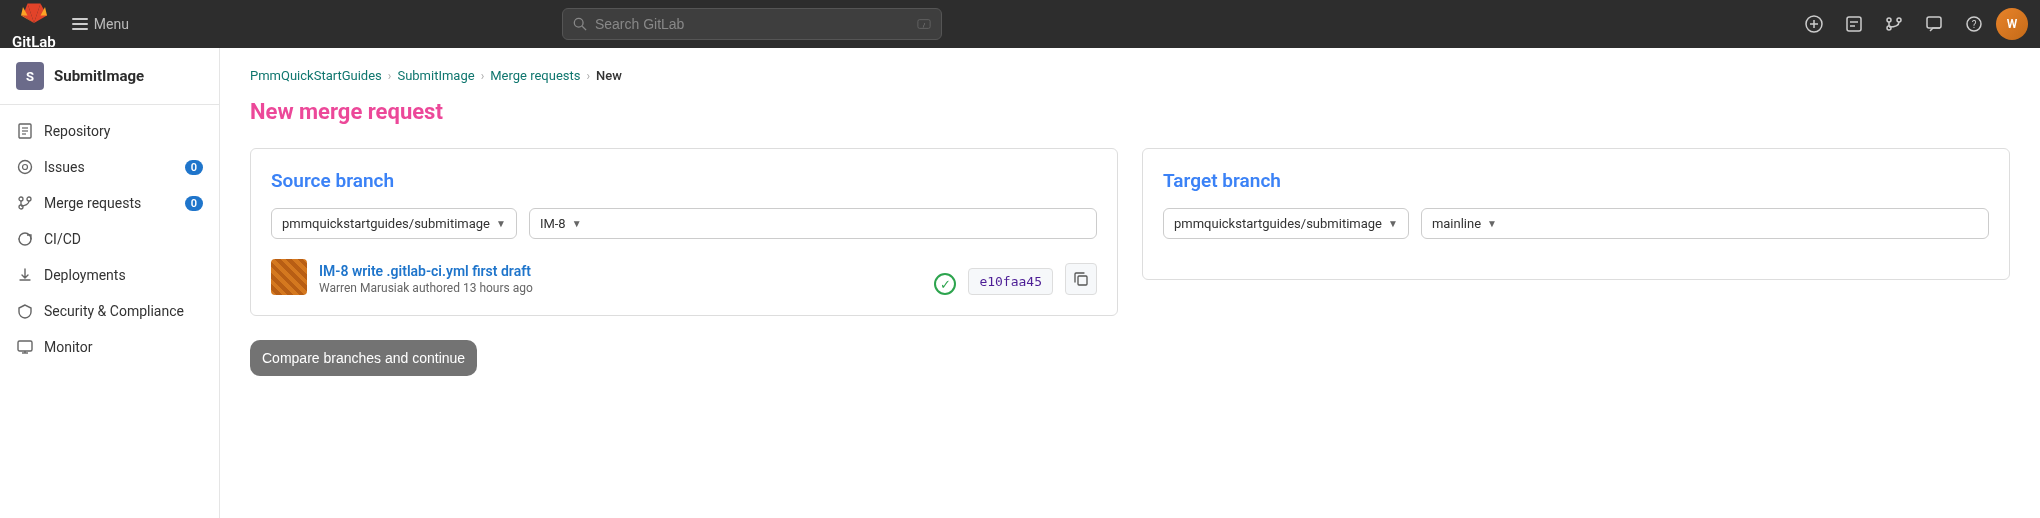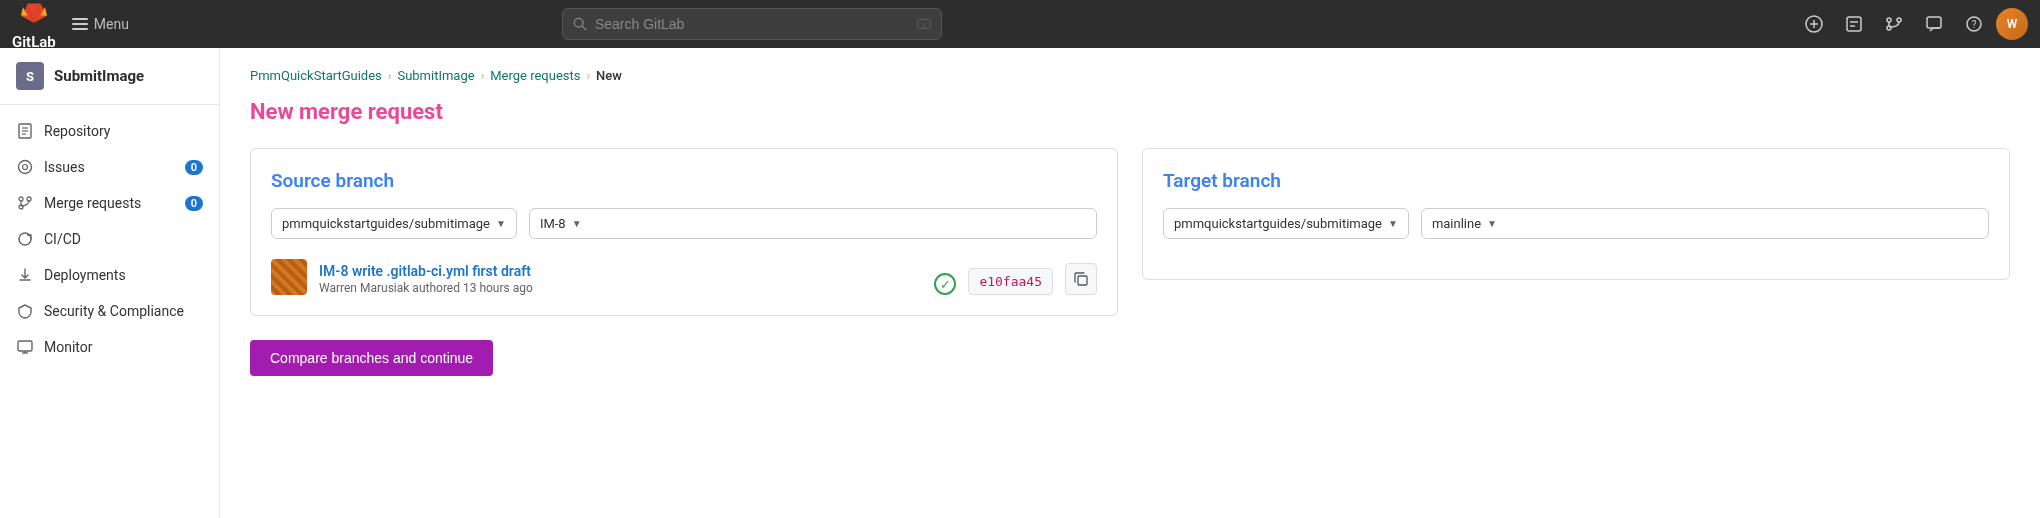--- a/index.html
+++ b/index.html
@@ -298,21 +298,21 @@
       font-size: 13px;
       flex-shrink: 0;
     }
     .commit-hash {
       background: #f6f8fa;
       border: 1px solid #ddd;
       border-radius: 4px;
       padding: 5px 10px;
       font-family: monospace;
       font-size: 13px;
-      color: #be185d;
+      color: #4c1d95;
       flex-shrink: 0;
     }
     .commit-copy {
       width: 32px;
       height: 32px;
       border: 1px solid #ddd;
       border-radius: 4px;
       background: #f6f8fa;
       display: flex;
       align-items: center;
@@ -321,25 +321,25 @@
       color: #555;
       font-size: 14px;
       flex-shrink: 0;
     }
 
     
     .action-section {
       margin-top: 24px;
     }
     .btn-primary {
-      background: #a21caf;
+      background: #737373;
       color: #fff;
       border: none;
-      border-radius: 4px;
-      padding: 10px 20px;
+      border-radius: 10px;
+      padding: 10px 12px;
       font-size: 14px;
       font-weight: 500;
       cursor: pointer;
     }
 
     
     svg { display: block; }
   </style>
 </head>
 <body>

